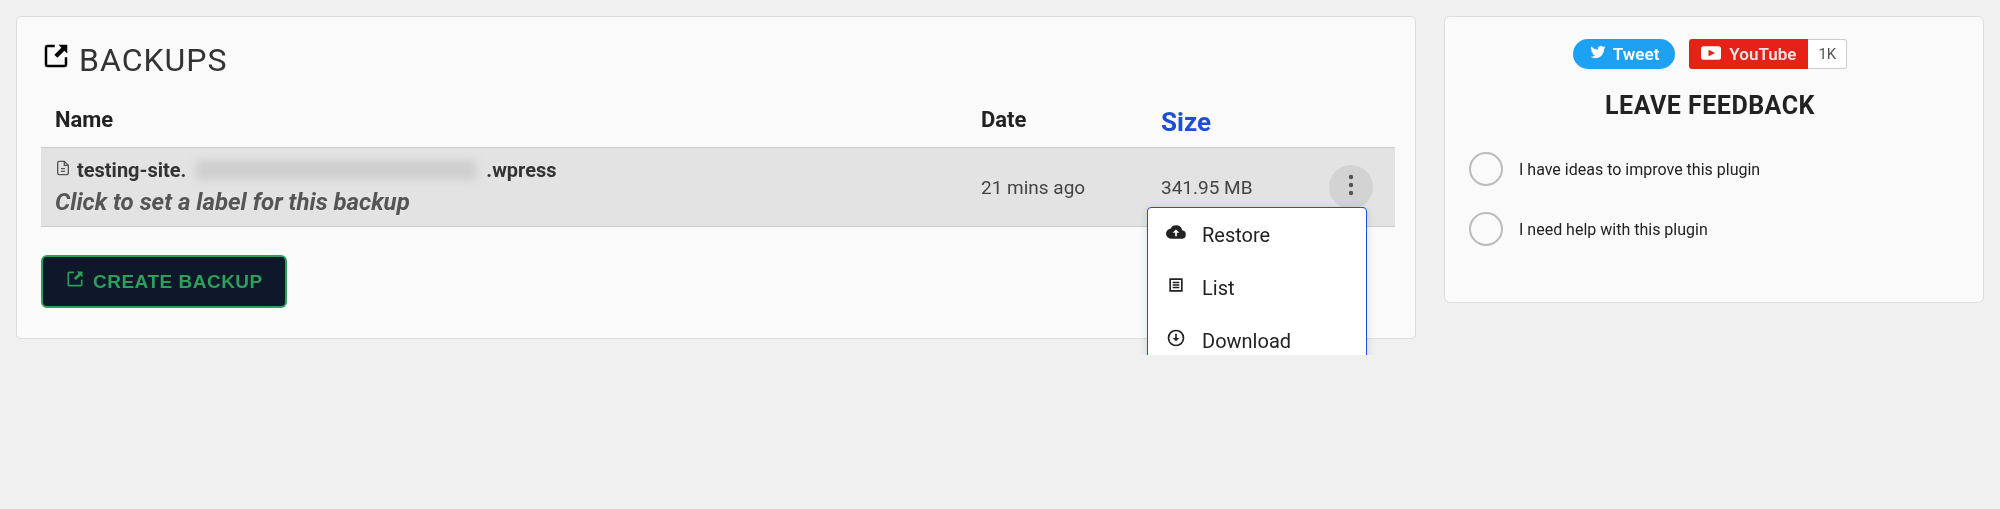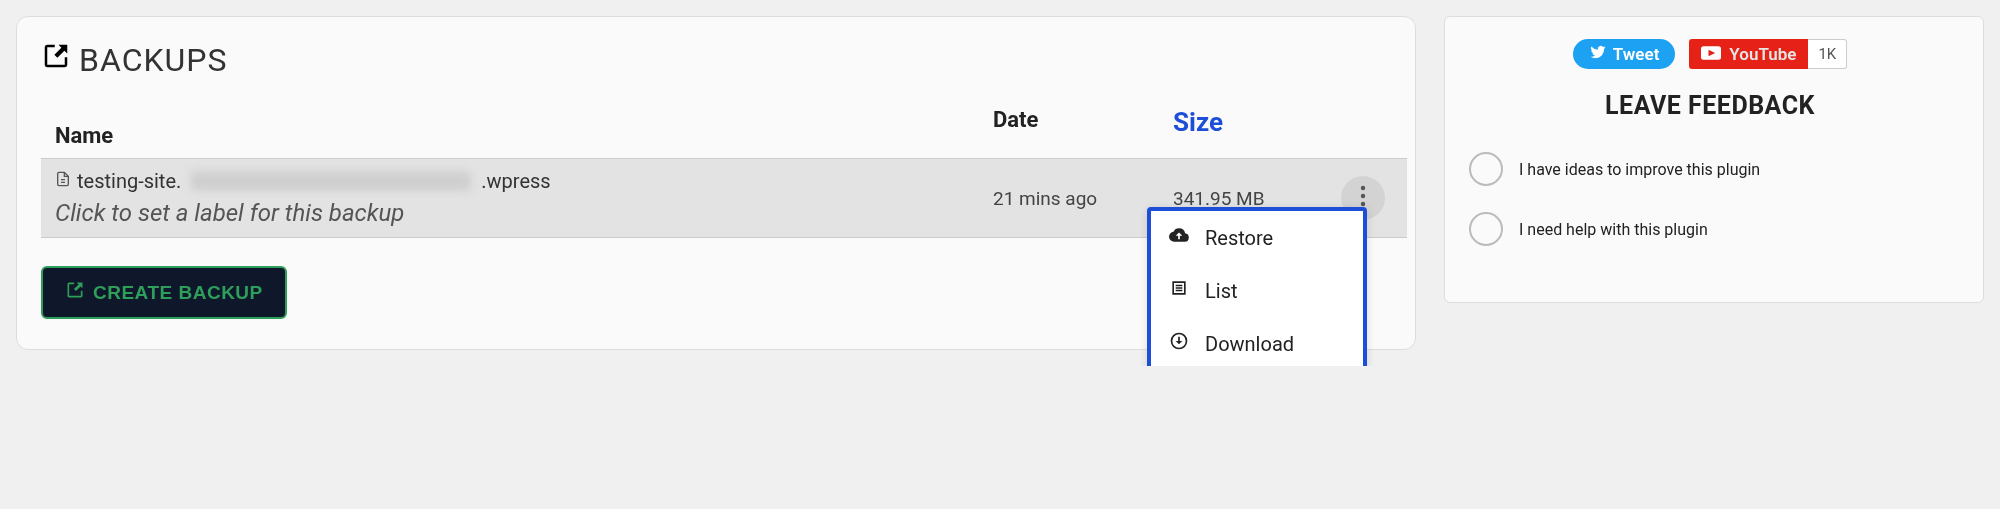--- a/index.html
+++ b/index.html
@@ -14,22 +14,22 @@
     }
     .container {
       display: flex;
       gap: 28px;
       max-width: 2000px;
     }
     .main-panel {
       flex: 1;
       background: #fafafa;
       border: 1px solid #ddd;
-      border-radius: 12px;
-      padding: 24px 8px 30px 24px;
+      border-radius: 5px;
+      padding: 24px 20px 30px 24px;
       position: relative;
     }
     .backups-title {
       display: flex;
       align-items: center;
       gap: 8px;
       font-size: 32px;
       font-weight: 400;
       color: #333;
       letter-spacing: 1px;
@@ -44,21 +44,20 @@
     }
     .thead {
       display: flex;
       padding: 10px 14px;
     }
     .th-name {
       flex: 1;
       font-size: 22px;
       font-weight: 700;
       color: #222;
-      margin-top: 16px;
     }
     .th-date {
       width: 180px;
       font-size: 22px;
       font-weight: 700;
       color: #222;
     }
     .th-size {
       width: 160px;
       font-size: 26px;
@@ -71,20 +70,21 @@
     .trow {
       display: flex;
       align-items: center;
       padding: 10px 14px;
       background: #e3e3e3;
       border-top: 1px solid #ccc;
       border-bottom: 1px solid #ccc;
     }
     .td-name {
       flex: 1;
+      font-weight: bold;
     }
     .file-line {
       display: flex;
       align-items: center;
       gap: 6px;
       font-size: 20px;
       color: #333;
     }
     .blur {
       display: inline-block;
@@ -131,21 +131,21 @@
     .dots-button svg {
       width: 6px;
       height: 22px;
       fill: #555;
     }
     .dropdown {
       position: absolute;
       top: 190px;
       right: 48px;
       background: #fff;
-      border: 4px solid #1d4ed8;
+      border: 1px solid #1d4ed8;
       border-radius: 4px;
       box-shadow: 0 2px 10px rgba(0,0,0,0.12);
       width: 220px;
       z-index: 10;
     }
     .dropdown-item {
       display: flex;
       align-items: center;
       gap: 16px;
       padding: 14px 18px;

